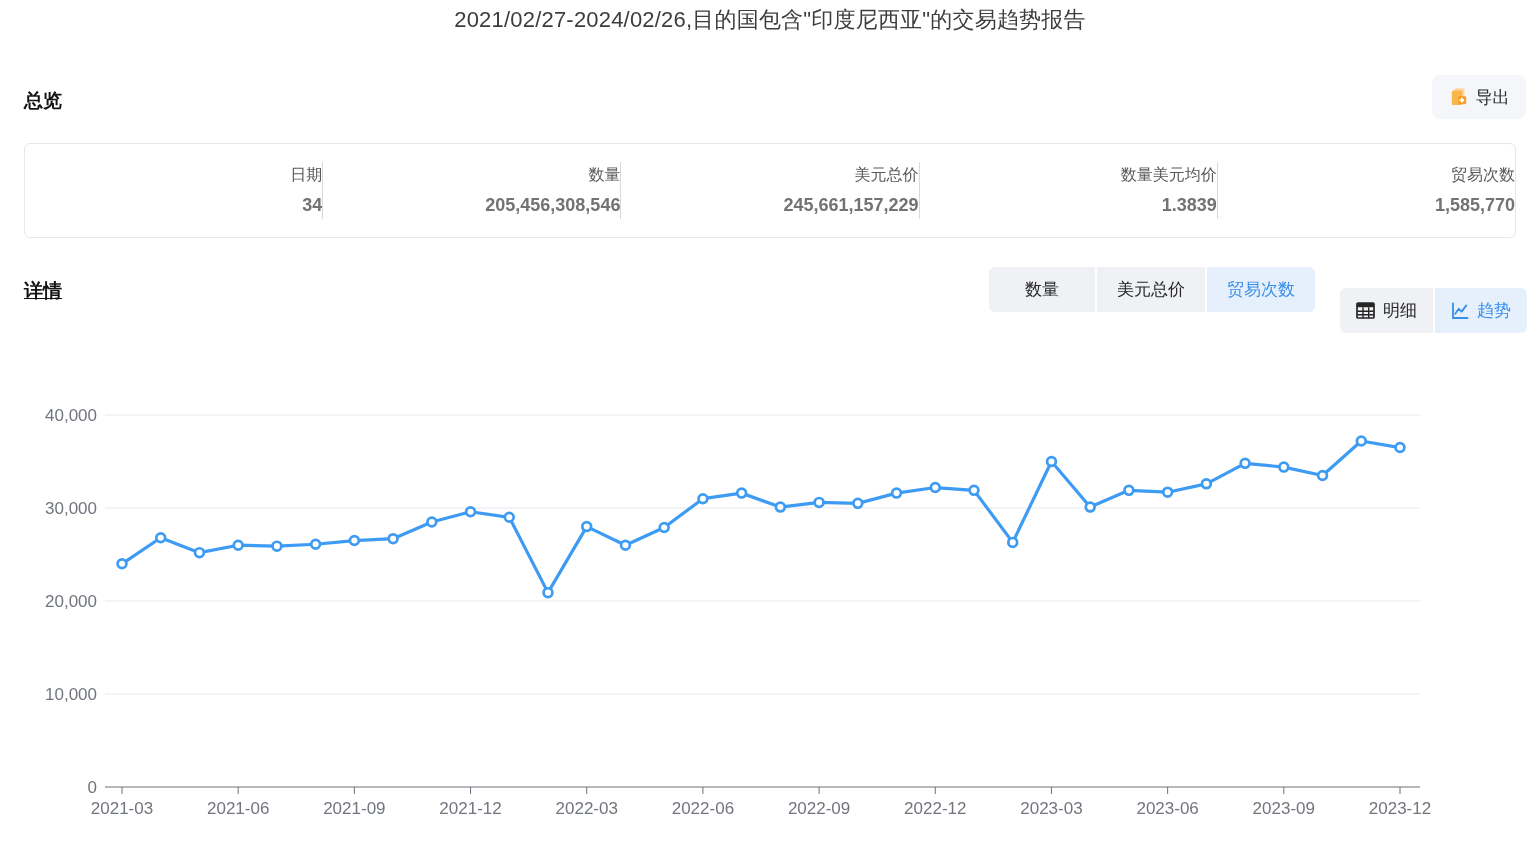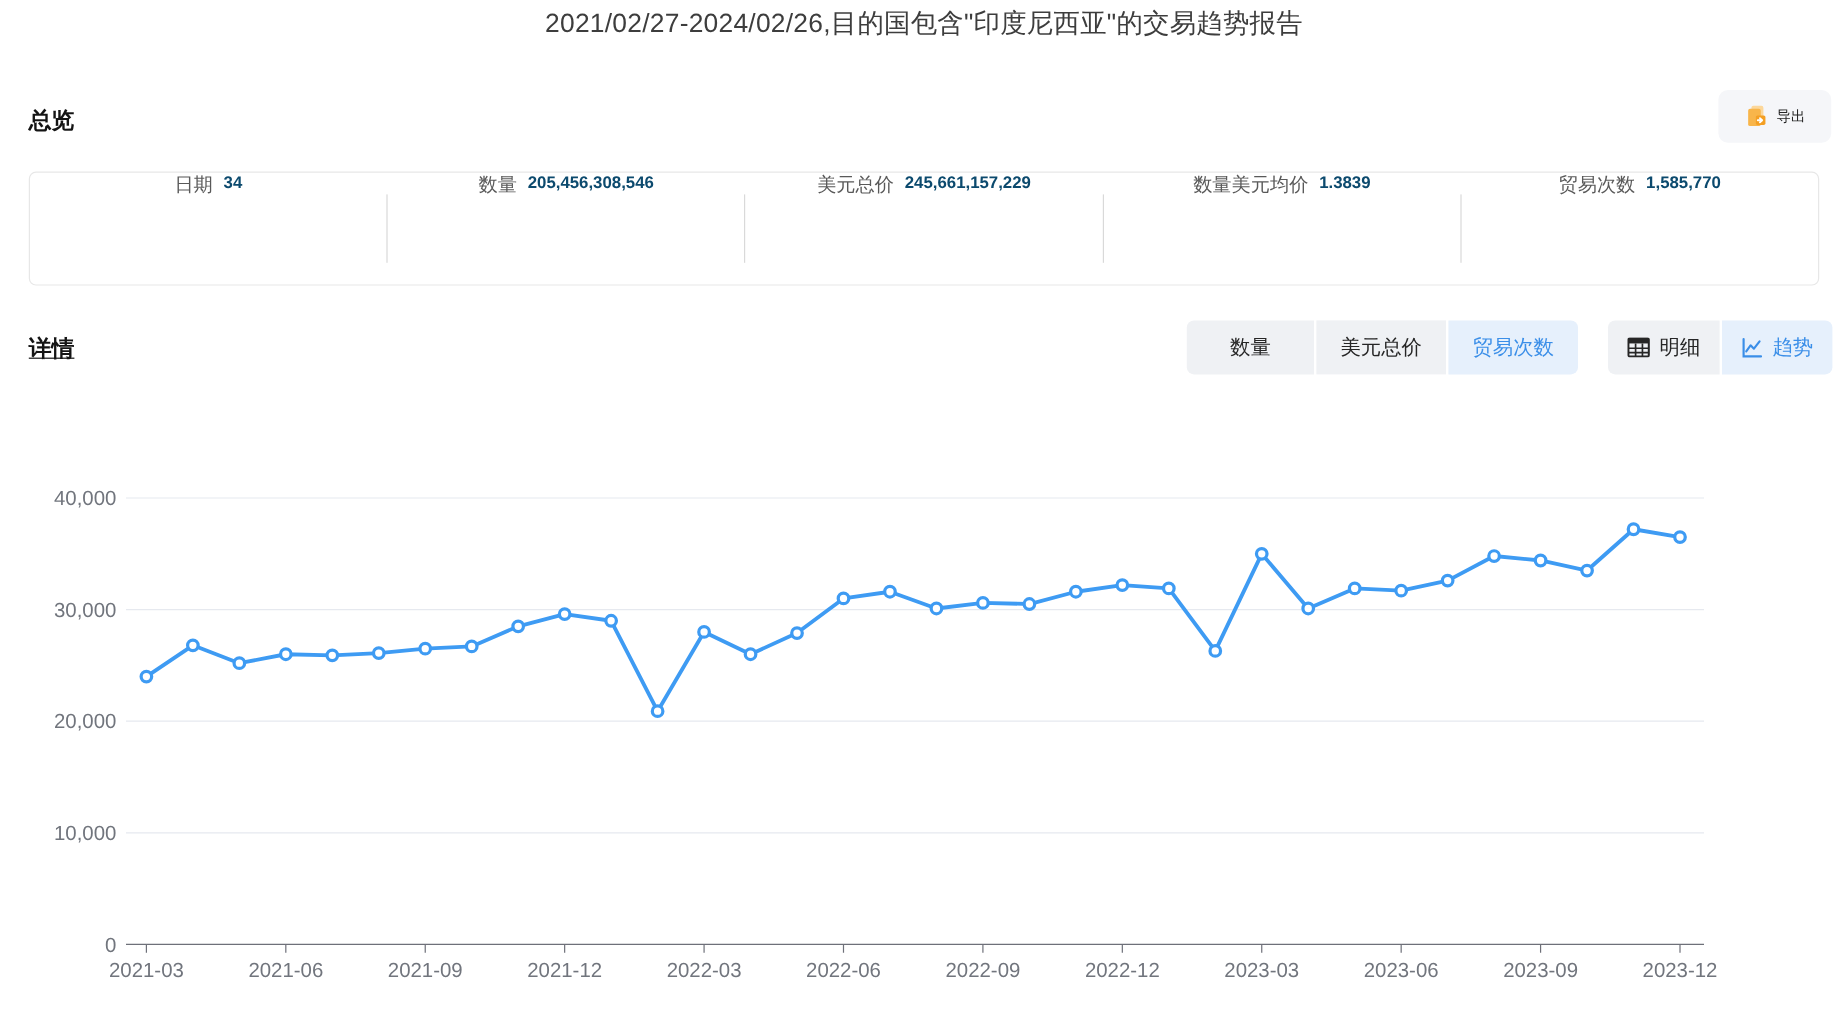--- a/index.html
+++ b/index.html
@@ -15,45 +15,45 @@
   .section-heading {
     position:absolute; left:24px; font-size:19px; font-weight:700; color:#141414;
   }
   .overview-heading { top:88px;text-align:center; }
   .details-heading { top:278px;text-decoration:underline; }
 
   .export-btn {
     position:absolute; top:75px; right:14px; width:94px; height:44px;
     background:#f5f6f9; border:none; border-radius:8px; cursor:pointer;
     display:flex; align-items:center; justify-content:center; gap:7px;
-    font-size:12px; color:#262626; font-family:inherit;
+    font-size:17px; color:#262626; font-family:inherit;
   }
 
   .stats-card {
     position:absolute; top:143px; left:24px; width:1492px; height:95px;
     border:1px solid #e7e7e7; border-radius:6px; background:#fff;
     display:flex; align-items:stretch;
   }
   .stat-col {
-    flex:1 1 0; display:flex; flex-direction:row; align-items:flex-start;
+    flex:1 1 0; display:flex; flex-direction:column; align-items:flex-end;
     justify-content:center; gap:9px;
   }
   .stat-label { font-size:16px; color:#595959; }
-  .stat-value { font-size:14px; color:#0c4a6e; font-weight:600; }
+  .stat-value { font-size:18px; color:#737373; font-weight:600; }
   .vdiv { width:1px; height:57px; background:#d9d9d9; align-self:center; }
 
   .seg-group { position:absolute; top:267px; display:flex; gap:2px; }
   .metric-group { left:989px; }
   .view-group { left:1340px; }
   .seg-btn {
     height:45px; min-width:106px; padding:0 20px; border:none; cursor:pointer;
     background:#eff1f4; color:#262626; font-size:17px; font-family:inherit;
     display:flex; align-items:center; justify-content:center; gap:8px;
   }
-  .view-group .seg-btn { min-width:90px; padding:0 16px; }
+  .view-group .seg-btn { min-width:90px; padding:0 16px;margin-top:21px; }
   .seg-btn:first-child { border-radius:6px 0 0 6px; }
   .seg-btn:last-child { border-radius:0 6px 6px 0; }
   .seg-btn.selected { background:#e6f0fc; color:#3a8ee8; }
 
   .chart-wrap { position:absolute; inset:0; pointer-events:none; }
   .chart-wrap svg { position:absolute; inset:0; }
   svg text { font-family:"Liberation Sans","DejaVu Sans",sans-serif; font-size:17px; fill:#71757d; }
 </style>
 </head>
 <body>

